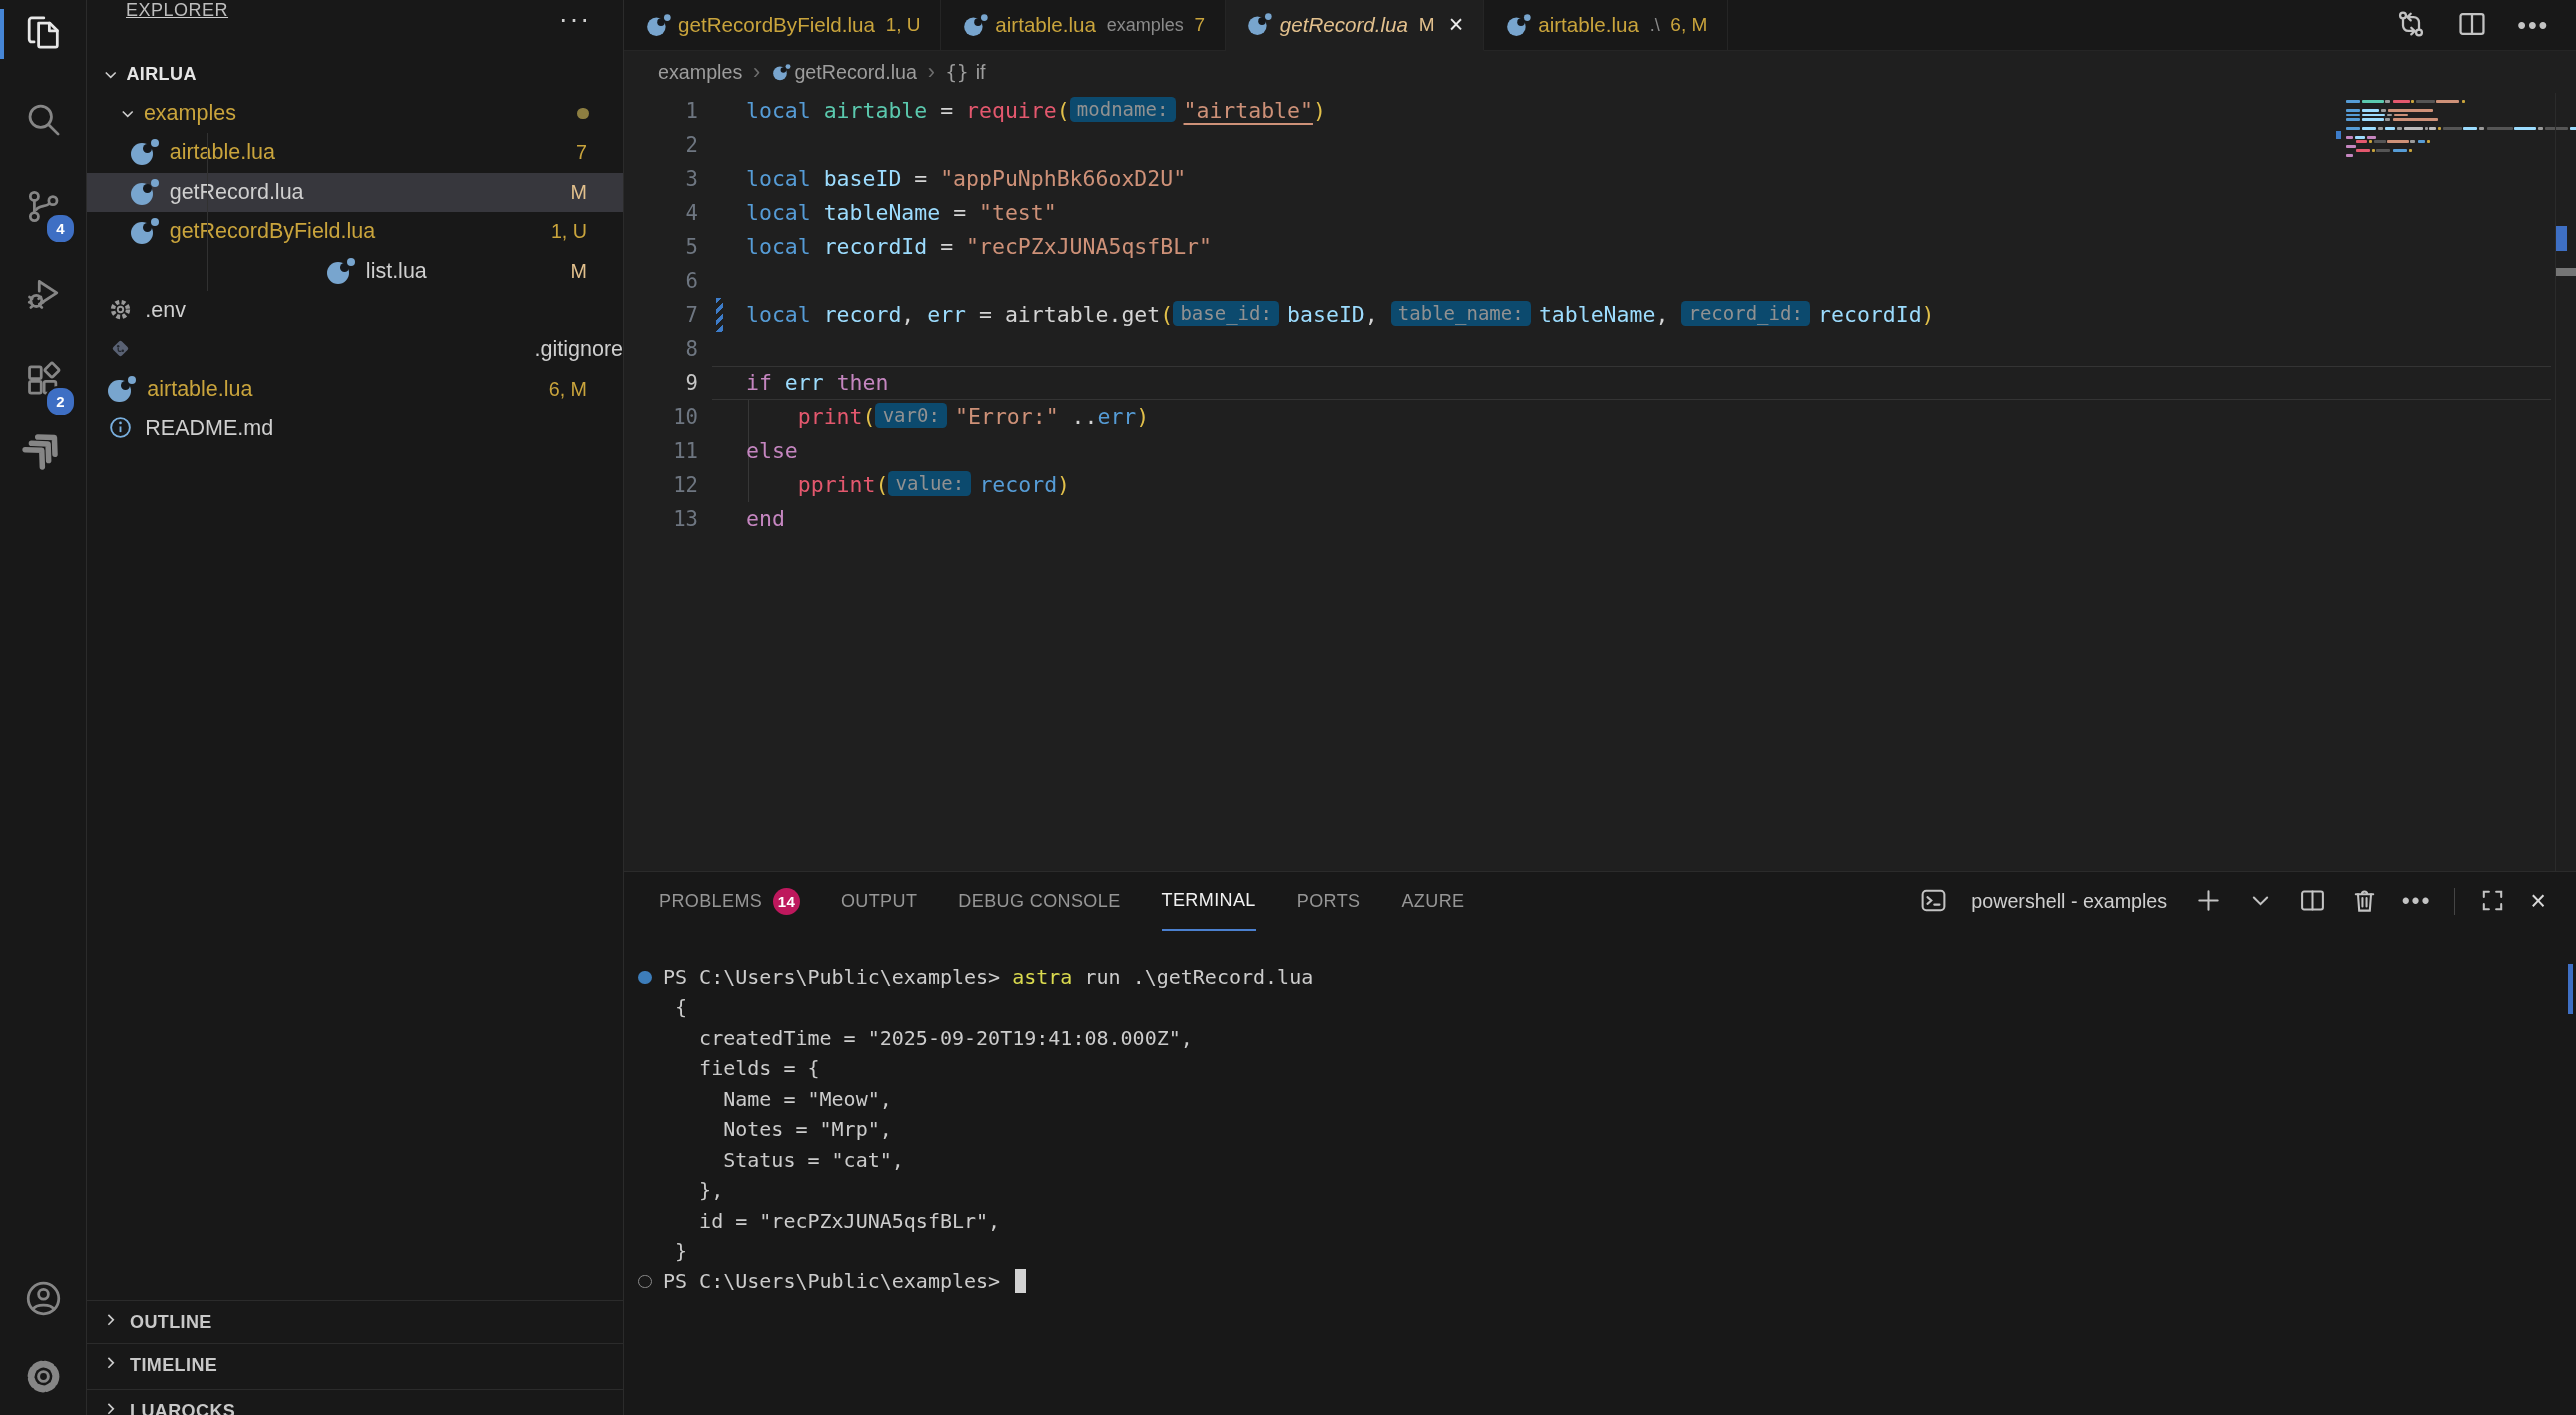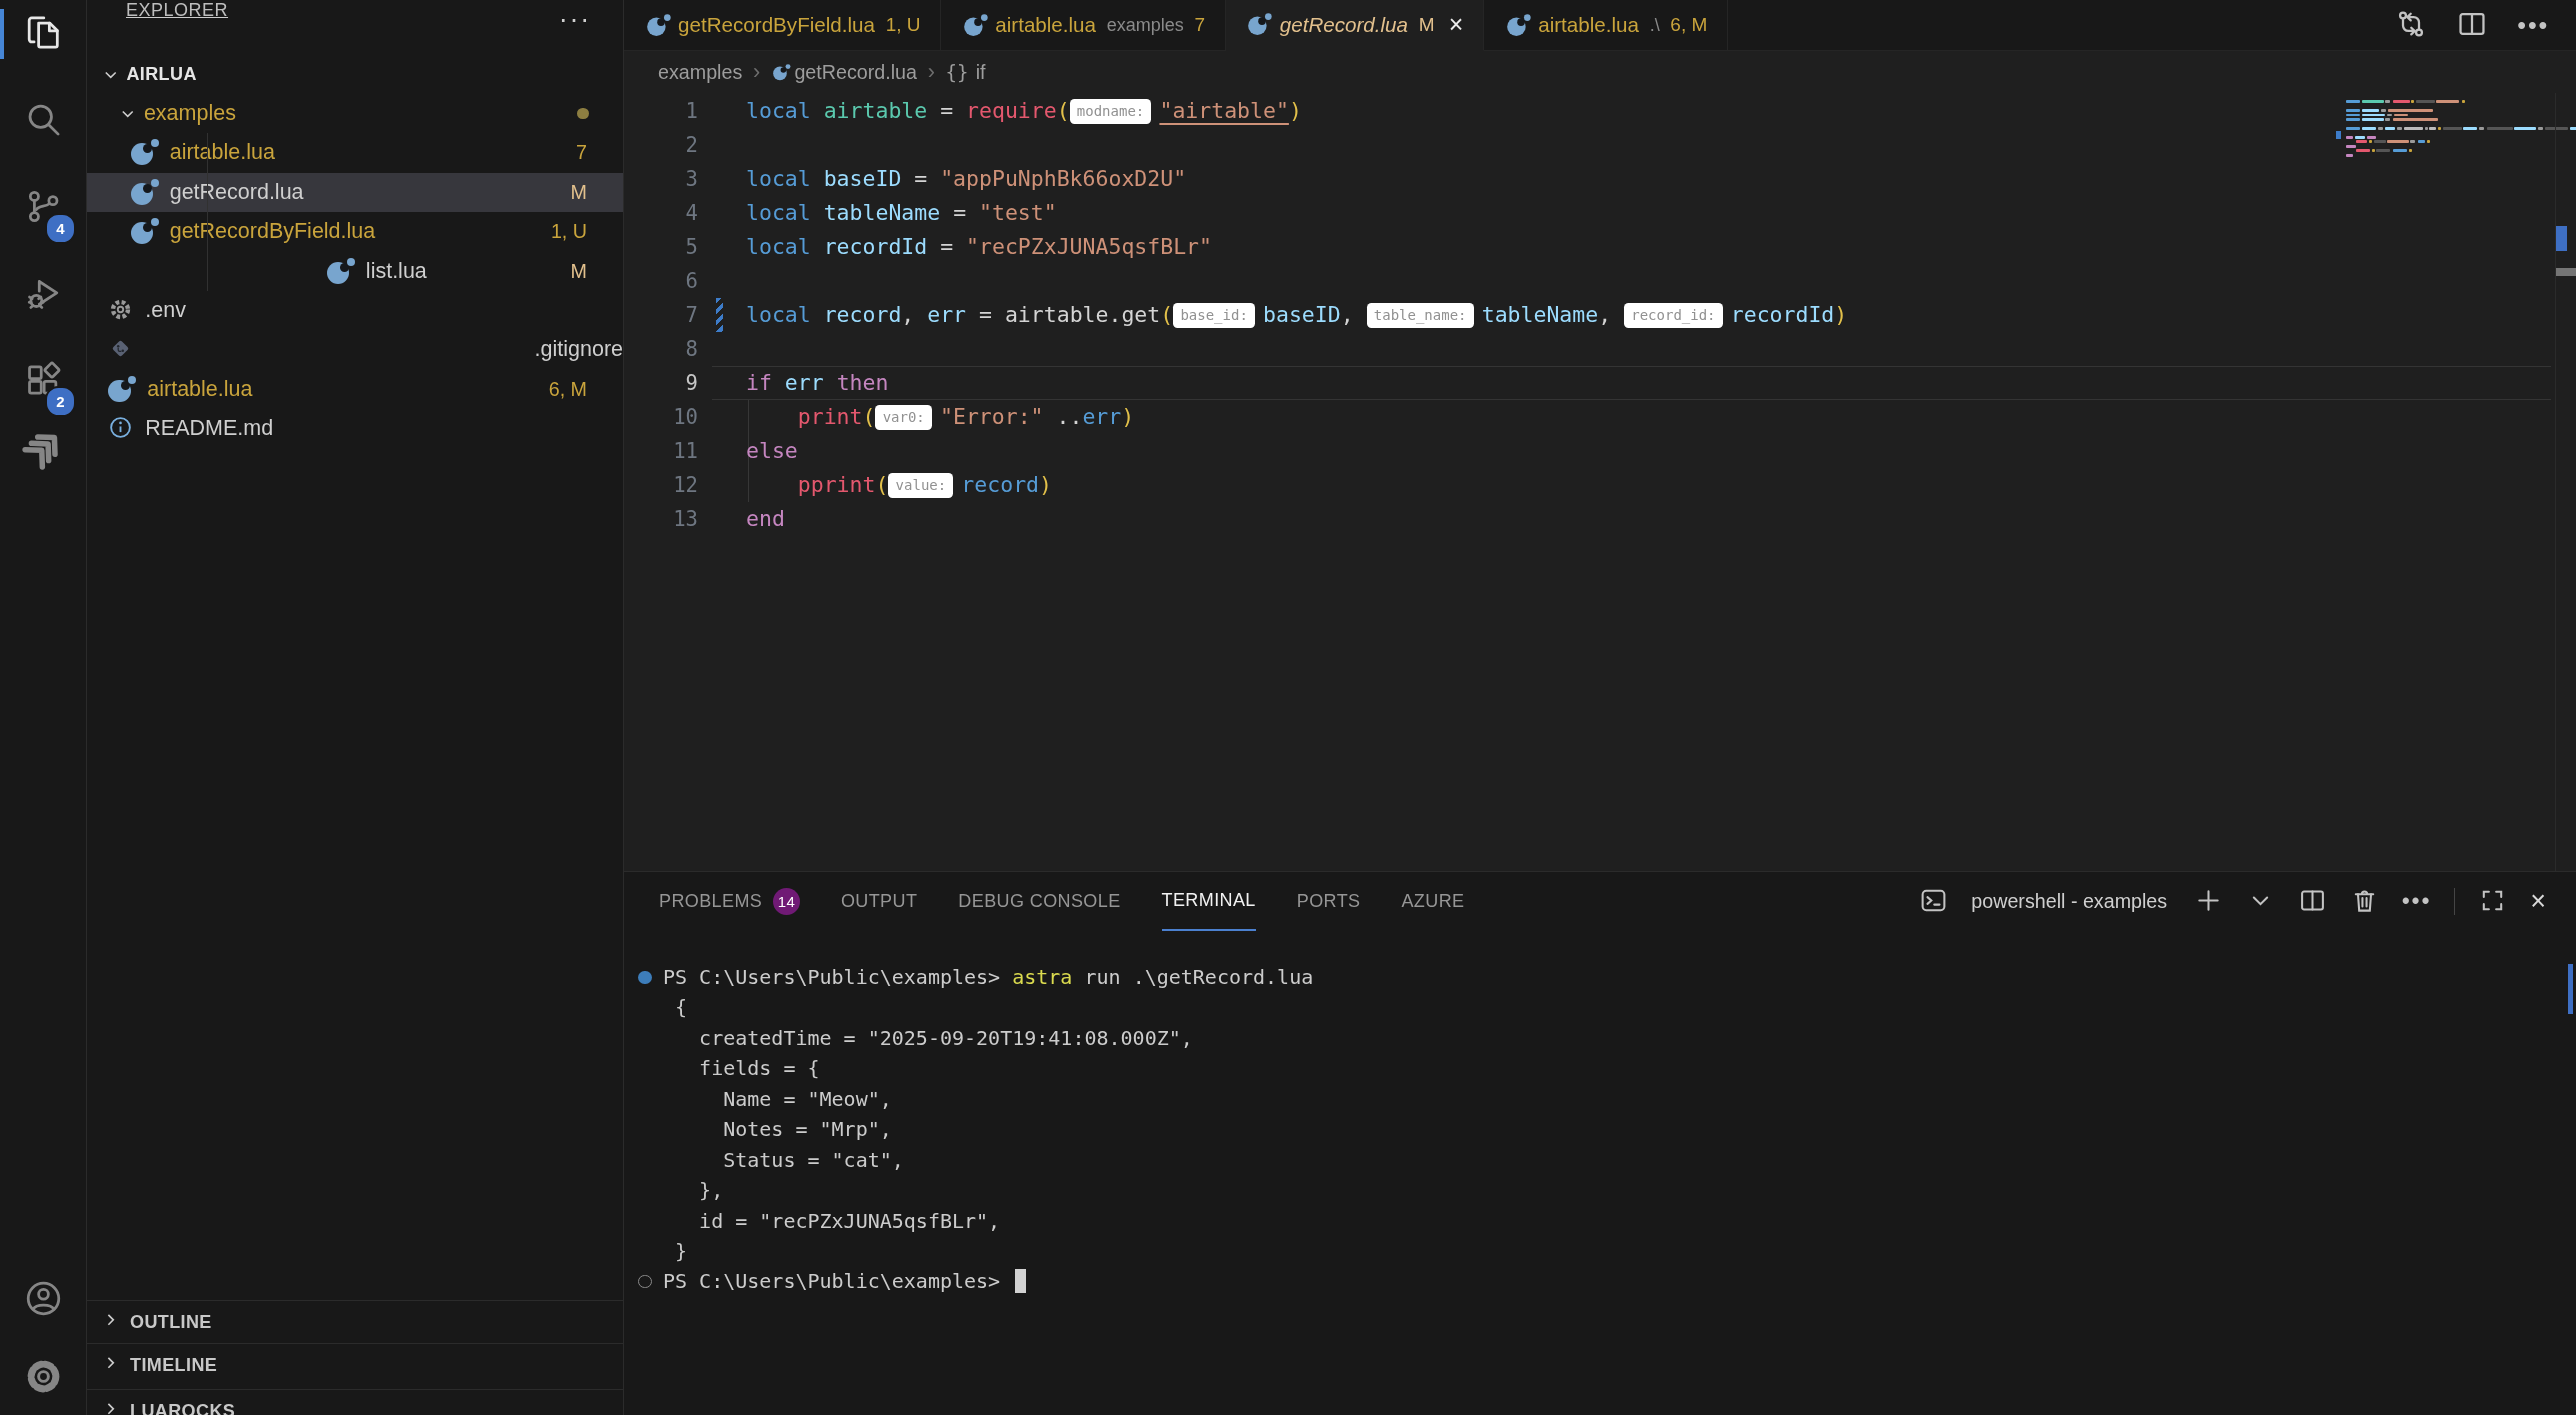--- a/index.html
+++ b/index.html
@@ -73,34 +73,34 @@
   .lnum{position:absolute;left:0;width:74px;height:34px;line-height:34px;text-align:right;color:#6e7681;font-size:20.6px;font-family:"DejaVu Sans Mono",monospace;}
   .lnum.cur{color:#c6c6c6;}
   .cline{position:absolute;left:122px;height:34px;line-height:34px;font-size:21.5px;white-space:pre;font-family:"DejaVu Sans Mono",monospace;}
   .curline{position:absolute;left:88px;right:25px;height:34px;border-top:0.9px solid #343434;border-bottom:0.9px solid #343434;box-sizing:border-box;}
   .gutmod{position:absolute;left:92px;width:7.2px;height:34px;background:repeating-linear-gradient(135deg,#3D7CC9 0 3.6px,transparent 3.6px 8px);}
   .iguide{position:absolute;left:124px;width:0.9px;background:#373737;}
   .tok-kw{color:#569CD6;} .tok-ctrl{color:#C586C0;} .tok-fn{color:#E4586E;} .tok-teal{color:#5BC9AE;}
   .tok-var{color:#9CDCFE;} .tok-blue{color:#569CD6;} .tok-str{color:#CE9178;}
   .tok-strlink{color:#CE9178;text-decoration:underline;text-underline-offset:5.4px;}
   .tok-br{color:#E2C04A;} .tok-op,.tok-white,.tok-ws{color:#D4D4D4;}
-  .tok-inlay{display:inline-block;background:#ffffff;color:#919191;font-size:14px;line-height:25px;border-radius:4.5px;padding:0 7.2px;margin-right:8px;vertical-align:1.8px;}
+  .tok-inlay{display:inline-block;background:#0c4a6e;color:#919191;font-size:19px;line-height:25px;border-radius:4.5px;padding:0 7.2px;margin-right:8px;vertical-align:1.8px;}
   .minimap{position:absolute;left:1722px;top:7.2px;width:206px;height:107px;}
   .mbar{position:absolute;height:2.7px;border-radius:0.9px;}
   .mini-mod{position:absolute;left:1712px;top:38px;width:4.5px;height:8px;background:#3D7CC9;}
   .overview{position:absolute;right:0;top:0;width:21.5px;height:100%;border-left:0.9px solid #2b2b2b;box-sizing:border-box;}
   .ov-blue{position:absolute;left:0.9px;top:133px;width:10.7px;height:25px;background:#3E6FC4;}
   .ov-gray{position:absolute;left:0;right:0;top:175px;height:8px;background:#757575;}
 
   
   .panel{position:absolute;top:871px;left:0;right:0;height:544px;background:#181818;border-top:0.9px solid #2b2b2b;box-sizing:border-box;}
   .ptabs{position:absolute;top:0;left:35px;height:59px;display:flex;gap:41px;}
   .ptab{display:flex;align-items:center;gap:10.7px;font-size:18px;color:#969696;letter-spacing:0.4px;cursor:pointer;height:59px;box-sizing:border-box;}
   .ptab.active{color:#f2f2f2;border-bottom:2.7px solid #4B80CF;}
-  .pbadge{min-width:27px;height:27px;border-radius:13.4px;background:#701a75;color:#fff;font-size:15px;display:flex;align-items:center;justify-content:center;font-weight:normal;}
+  .pbadge{min-width:27px;height:27px;border-radius:13.4px;background:#be185d;color:#fff;font-size:15px;display:flex;align-items:center;justify-content:center;font-weight:bold;}
   .ptoolbar{position:absolute;right:30px;top:0;height:59px;display:flex;align-items:center;gap:23px;}
   .ptoolbar .plabel{font-size:19.7px;color:#cfcfcf;margin-right:3.6px;}
   .ptoolbar svg{width:29px;height:29px;stroke:#c3c3c3;fill:none;stroke-width:1.7;stroke-linecap:round;}
   .ptoolbar .dots{color:#c3c3c3;font-size:23px;letter-spacing:1.8px;}
   .ptoolbar .pdivider{width:0.9px;height:27px;background:#454545;}
   .ptoolbar .xclose{color:#d8d8d8;font-size:27px;line-height:1;}
   .ptool{cursor:pointer;}
 
   .term{position:absolute;top:90px;left:0;right:0;}
   .tline{position:absolute;left:39px;height:30px;line-height:30px;font-size:20px;color:#cccccc;white-space:pre;font-family:"DejaVu Sans Mono",monospace;}

